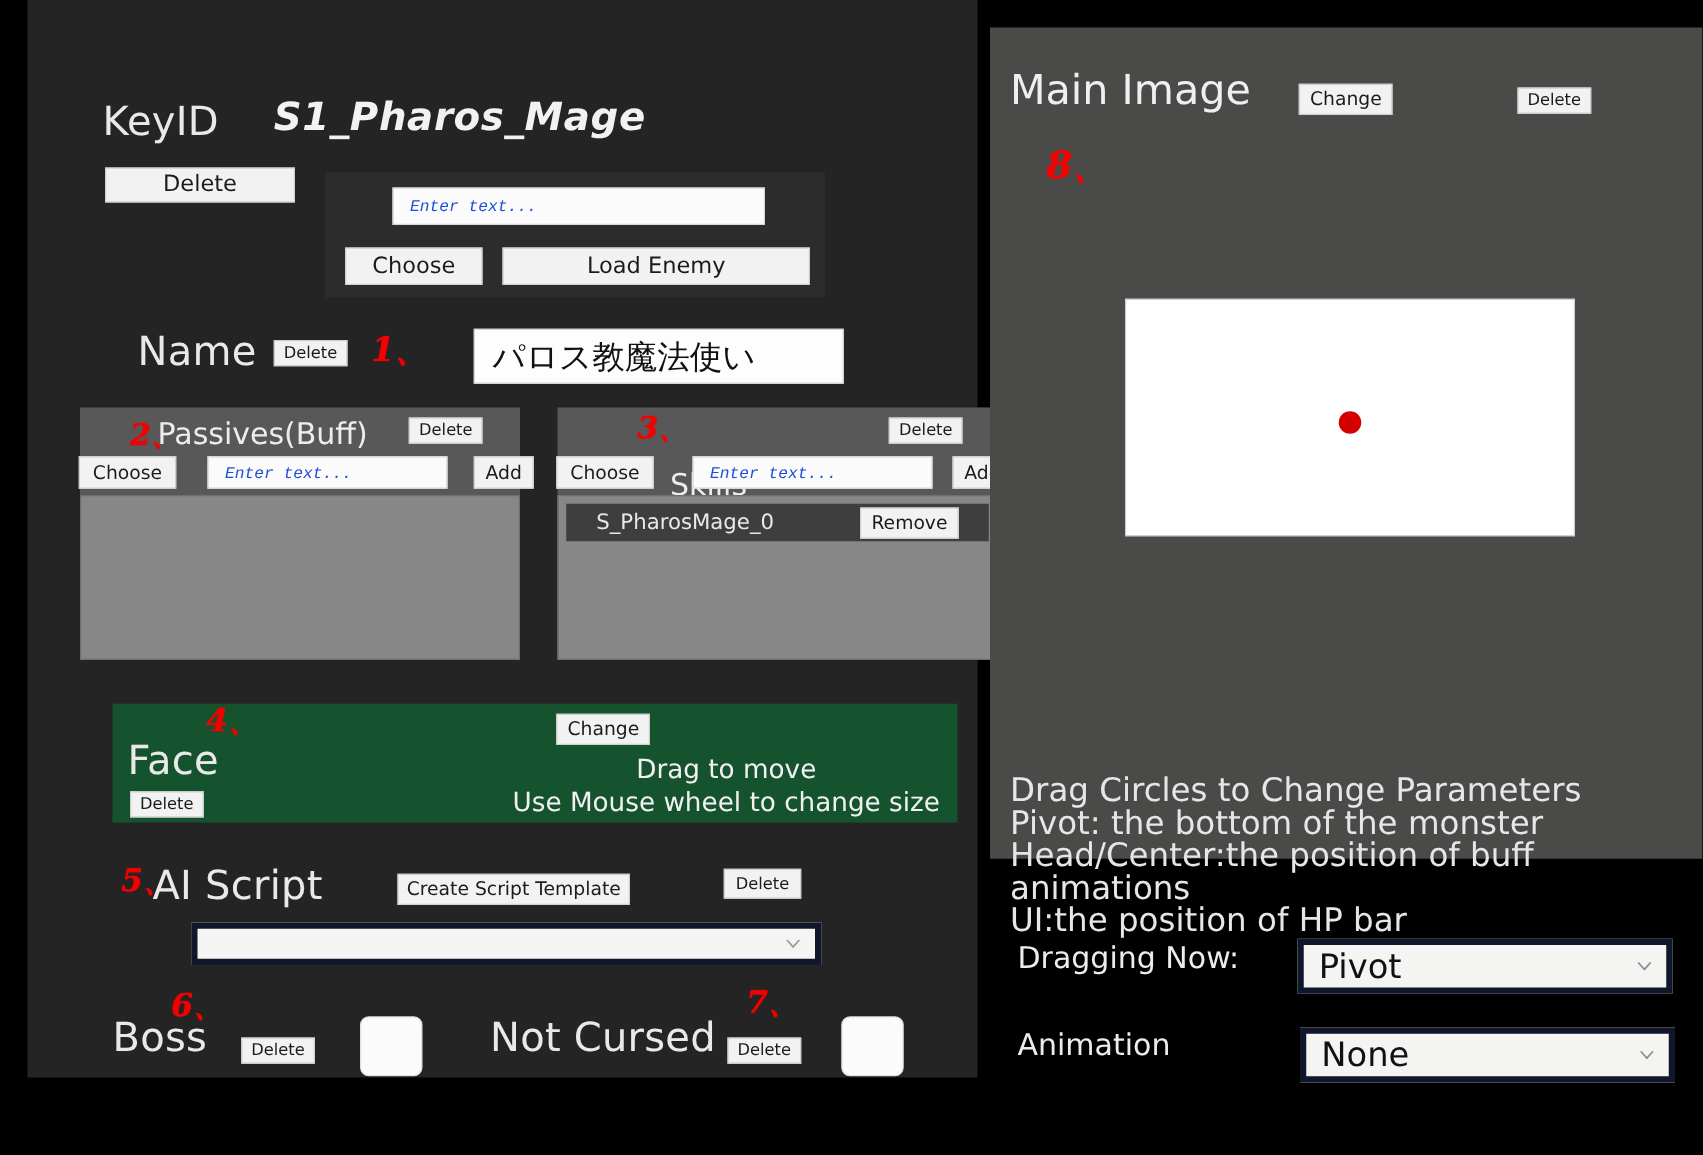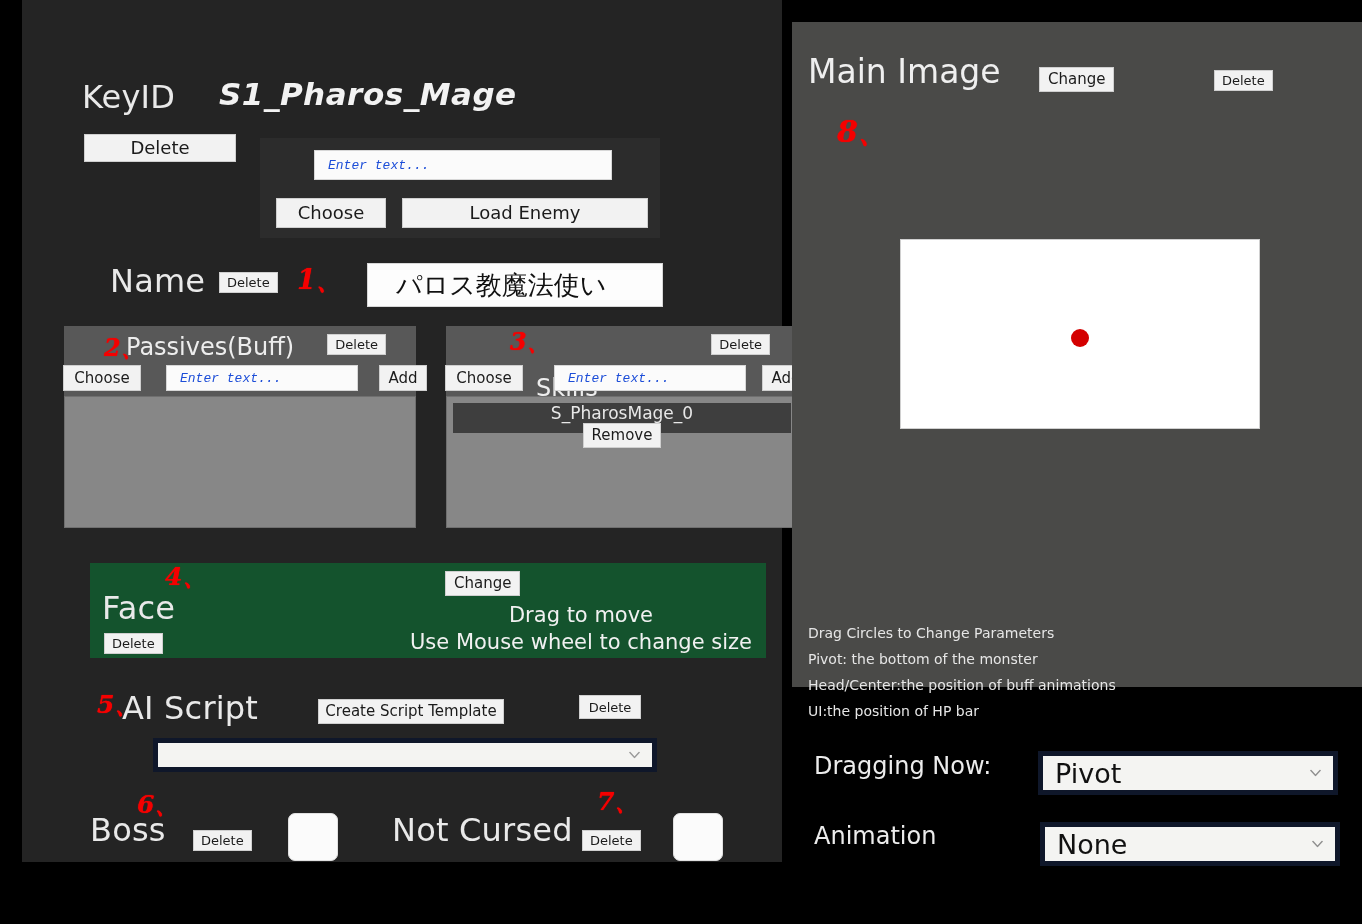--- a/index.html
+++ b/index.html
@@ -29,22 +29,23 @@
   .ubtn.tiny { font-size: 13px; padding: 3px 7px; }
   .ubtn.sm   { font-size: 15px; padding: 4px 8px; }
 
   .ufield {
     background: #fbfbfb; border: 1px solid #d7d7d7; color: #1d4ed8;
     font-size: 13px; font-style: italic; display: flex; align-items: center;
     padding: 0 13px; cursor: text; font-family: Liberation Mono, monospace;
   }
   .uinput-val {
     background: #fdfdfd; border: 1px solid #d7d7d7; color: #111;
-    font-size: 26px; display: flex; align-items: center; padding: 0 28px;
+    font-size: 26px; display: flex; align-items: center; padding: 0 14px;
     cursor: text;
+    margin-left: 12px;
   }
 
   .udrop {
     background: #f4f4f2; border: 5px solid #0f172a; color: #111;
     display: flex; align-items: center; padding: 0 12px; cursor: pointer;
     position: relative;
   }
   .udrop .chev {
     position: absolute; right: 12px; top: 50%; width: 11px; height: 7px;
     transform: translateY(-50%);
@@ -82,21 +83,21 @@
   
   .group { position: absolute; background: #242424; }
   .group-head { position: absolute; left: 0; top: 0; right: 0; height: 70px; background: #585858; }
   .group-title { position: absolute; top: 7px; color: #ededed; font-size: 24px; }
   .group-list {
     position: absolute; left: 0; right: 0; bottom: 0; background: #878787;
     border: 1px solid #6f6f6f;
   }
   .list-row {
     position: absolute; left: 6px; right: 6px; top: 6px; height: 30px;
-    background: #3e3e3e; display: flex; align-items: center; padding: 0 8px; flex-direction: column;
+    background: #3e3e3e; display: flex; align-items: center; padding: 0 24px;
   }
   .list-row .row-name { color: #e8e8e8; font-size: 17px; flex: 1; }
 
   #passives-group { left: 42px; top: 326px; width: 352px; height: 202px; }
   #skills-group   { left: 424px; top: 326px; width: 352px; height: 202px; }
 
   
   #face-panel {
     position: absolute; left: 68px; top: 563px; width: 676px; height: 95px;
     background: #14532d;
@@ -139,21 +140,21 @@
     background: #ffffff; border: 1px solid #d0d0d0;
   }
   #pivot-dot {
     position: absolute; left: 50%; top: 52%; width: 18px; height: 18px;
     margin-left: -9px; margin-top: -9px; border-radius: 50%; background: #d40000;
     cursor: grab;
   }
 
   #hint-block {
     position: absolute; left: 16px; top: 598px; color: #e6e6e6;
-    font-size: 14px; line-height: 26px;
+    font-size: 26px; line-height: 26px;
   }
   #dragging-label  { position: absolute; left: 22px; top: 730px; color: #ececec; font-size: 24px; }
   #dragging-drop   { position: absolute; left: 246px; top: 729px; width: 300px; height: 44px; font-size: 27px; }
   #animation-label { position: absolute; left: 22px; top: 800px; color: #ececec; font-size: 24px; }
   #animation-drop  { position: absolute; left: 248px; top: 800px; width: 300px; height: 44px; font-size: 27px; }
 </style>
 </head>
 <body>
 
 <div id="root">

